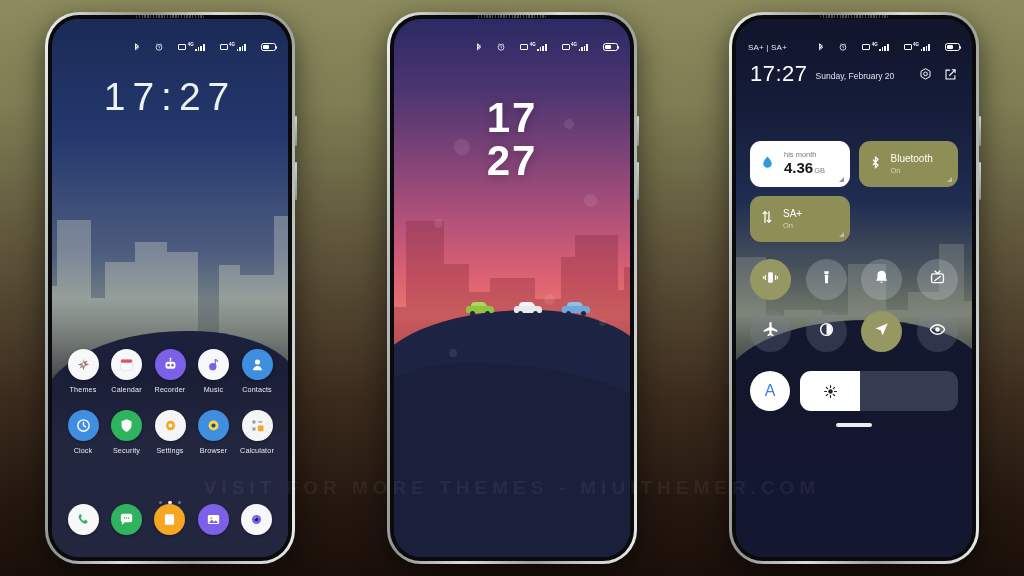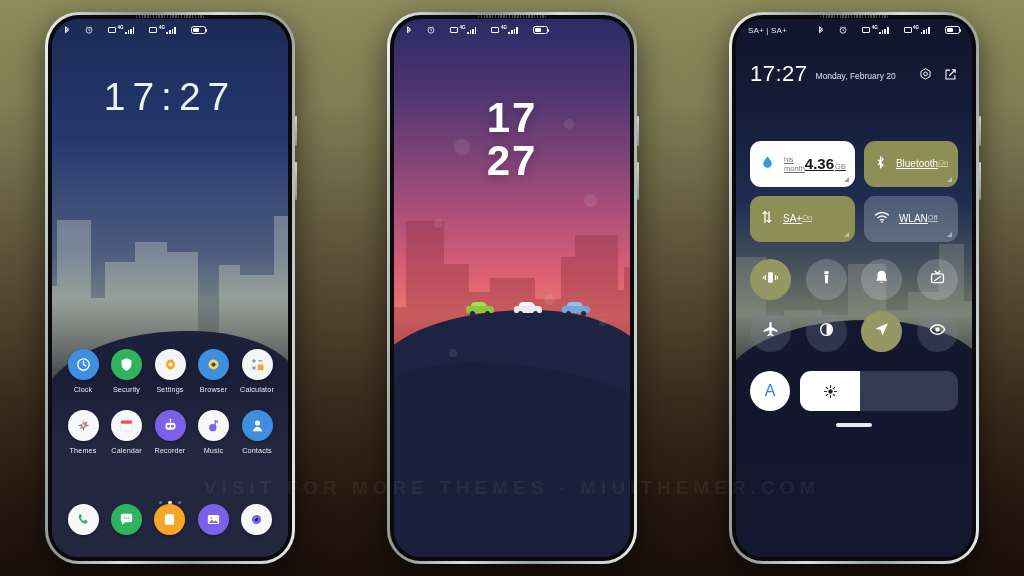--- a/index.html
+++ b/index.html
@@ -45,22 +45,22 @@
     width:68px; height:3px; border-radius:2px;
     background:repeating-linear-gradient(90deg,#4a4d4b 0 1.4px, transparent 1.4px 2.8px);
     z-index:5;
   }
   .btn-side{ position:absolute; right:-2px; width:2px; border-radius:2px; background:linear-gradient(180deg,#cfd3d1,#8d928f); }
   .btn-p{ top:150px; height:38px; }
   .btn-v{ top:104px; height:30px; }
 
   
   .statusbar{
-    position:absolute; top:0; left:0; right:0; height:22px;
-    display:flex; align-items:center; justify-content:flex-start;
+    position:absolute; top:17px; left:0; right:0; height:22px;
+    display:flex; align-items:center; justify-content:flex-end;
     padding:0 12px; gap:15px; z-index:6;
     color:#fff; font-size:7px;
   }
   .sb-left{ margin-right:auto; font-size:8px; letter-spacing:.2px; color:#e8eaf2; font-weight:400; }
   .bars{ display:inline-flex; align-items:flex-end; gap:1px; height:8px; }
   .bars i{ display:block; width:1.6px; background:#fff; }
   .bars i:nth-child(1){height:2.5px}.bars i:nth-child(2){height:4px}
   .bars i:nth-child(3){height:5.5px}.bars i:nth-child(4){height:7px}
   .simbox{ width:8px;height:6px;border:1.2px solid #fff;border-radius:1px; }
   .net{ font-size:4.5px; position:relative; top:-3px; font-weight:700; }
@@ -140,21 +140,21 @@
   .cc-head{ position:absolute; top:42px; left:14px; right:14px; z-index:5;
             display:flex; align-items:center; gap:8px; color:#fff; }
   .cc-head .tt{ font-size:22px; font-weight:300; letter-spacing:.5px; }
   .cc-head .dd{ font-size:8.5px; color:#dfe3ef; margin-bottom:-3px; }
   .cc-icons{ margin-left:auto; display:flex; gap:10px; align-items:center; }
 
   .tiles{ position:absolute; top:122px; left:14px; right:14px; z-index:5;
           display:grid; grid-template-columns:1fr 1fr; gap:9px; }
   .tile{ height:46px; border-radius:11px; padding:7px 9px; position:relative;
          display:flex; align-items:center; gap:8px; }
-  .tile .tx{ display:flex; flex-direction:row; line-height:1.25;text-decoration:underline; }
+  .tile .tx{ display:flex; flex-direction:column; line-height:1.25; }
   .tile .lbl{ font-size:10px; }
   .tile .sub{ font-size:7.5px; opacity:.62; }
   .tile .corner{ position:absolute; right:6px; bottom:5px; width:0;height:0;
       border-left:5px solid transparent; border-bottom:5px solid currentColor; opacity:.45; }
   .tile.white{ background:#fff; color:#1c1d21; }
   .tile.olive{ background:#8d8f56; color:#fff; }
   .tile.glass{ background:rgba(190,205,215,.30); color:#fff; }
   .dataval{ font-size:15px; font-weight:700; color:#16171b; }
   .dataval em{ font-size:7.5px; font-style:normal; color:#7a7d85; font-weight:400; margin-left:1px;}
 
@@ -242,69 +242,20 @@
             </span>
         </div>
 
         <div class="clock1">
           <div class="t">17:27</div>
         </div>
 
         <div class="appgrid" id="appgrid">
             <div class="approw">
               <div class="app">
-                <div class="ic" style="background:#3f8ee0">
-                  <svg width="17" height="17" viewBox="0 0 24 24" fill="none" stroke="#ffffff" stroke-width="2" stroke-linecap="round" stroke-linejoin="round">
-                    <circle cx="12" cy="12" r="8"></circle>
-                    <path d="M12 7.5V12l3 1.8"></path>
-                  </svg>
-                </div>
-      <span>Clock</span>
-              </div>
-              <div class="app">
-                <div class="ic" style="background:#2fb35f">
-                  <svg width="17" height="17" viewBox="0 0 24 24">
-                    <path d="M12 3l7 3v6c0 4.2-3 7.3-7 9-4-1.7-7-4.8-7-9V6z" fill="#ffffff"></path>
-                  </svg>
-                </div>
-      <span>Security</span>
-              </div>
-              <div class="app">
-                <div class="ic" style="background:#f4f5f7">
-                  <svg width="17" height="17" viewBox="0 0 24 24">
-                    <path d="M12 4.5l1.6 1.3 2-.5.6 2 1.8 1-.4 2 1.3 1.6-1.3 1.6.4 2-1.8 1-.6 2-2-.5L12 19.5l-1.6-1.3-2 .5-.6-2-1.8-1 .4-2L5.1 12l1.3-1.6-.4-2 1.8-1 .6-2 2 .5z" fill="#f5a623"></path>
-                    <circle cx="12" cy="12" r="2.8" fill="#f4f5f7"></circle>
-                  </svg>
-                </div>
-      <span>Settings</span>
-              </div>
-              <div class="app">
-                <div class="ic" style="background:#3f8ee0">
-                  <svg width="17" height="17" viewBox="0 0 24 24">
-                    <circle cx="12" cy="12" r="7" fill="#ffd24a"></circle>
-                    <circle cx="12" cy="12" r="3" fill="#1a4d8f"></circle>
-                  </svg>
-                </div>
-      <span>Browser</span>
-              </div>
-              <div class="app">
-                <div class="ic" style="background:#f4f5f7">
-                  <svg width="17" height="17" viewBox="0 0 24 24">
-                    <g stroke="#8d9099" stroke-width="1.8" stroke-linecap="round">
-                      <path d="M5 7h4M7 5v4M14 7h4"></path>
-                      <path d="M5.5 15.5l3 3M8.5 15.5l-3 3"></path>
-                    </g>
-                    <rect x="12.5" y="12" width="8" height="8" rx="1.2" fill="#f5a623"></rect>
-                  </svg>
-                </div>
-      <span>Calculator</span>
-              </div>
-            </div>
-            <div class="approw">
-              <div class="app">
                 <div class="ic" style="background:#f7f8fa">
                   <svg width="17" height="17" viewBox="0 0 24 24">
                     <g>
                       <path d="M12 4l2 6-2 2-2-2z" fill="#f0b429"></path>
                       <path d="M20 12l-6 2-2-2 2-2z" fill="#e8525b"></path>
                       <path d="M12 20l-2-6 2-2 2 2z" fill="#2fb35f"></path>
                       <path d="M4 12l6-2 2 2-2 2z" fill="#4a90d9"></path>
                       <path d="M17.7 6.3l-3 5.1-2.7-.7 1.3-2.7z" fill="#7b61e8"></path>
                       <path d="M6.3 17.7l3-5.1 2.7.7-1.3 2.7z" fill="#f4785c"></path>
                     </g>
@@ -344,20 +295,69 @@
       <span>Music</span>
               </div>
               <div class="app">
                 <div class="ic" style="background:#3f8ee0">
                   <svg width="17" height="17" viewBox="0 0 24 24">
                     <circle cx="12" cy="8.5" r="3.6" fill="#ffffff"></circle>
                     <path d="M5.5 20c.6-4 3.3-6 6.5-6s5.9 2 6.5 6z" fill="#ffffff"></path>
                   </svg>
                 </div>
       <span>Contacts</span>
+              </div>
+            </div>
+            <div class="approw">
+              <div class="app">
+                <div class="ic" style="background:#3f8ee0">
+                  <svg width="17" height="17" viewBox="0 0 24 24" fill="none" stroke="#ffffff" stroke-width="2" stroke-linecap="round" stroke-linejoin="round">
+                    <circle cx="12" cy="12" r="8"></circle>
+                    <path d="M12 7.5V12l3 1.8"></path>
+                  </svg>
+                </div>
+      <span>Clock</span>
+              </div>
+              <div class="app">
+                <div class="ic" style="background:#2fb35f">
+                  <svg width="17" height="17" viewBox="0 0 24 24">
+                    <path d="M12 3l7 3v6c0 4.2-3 7.3-7 9-4-1.7-7-4.8-7-9V6z" fill="#ffffff"></path>
+                  </svg>
+                </div>
+      <span>Security</span>
+              </div>
+              <div class="app">
+                <div class="ic" style="background:#f4f5f7">
+                  <svg width="17" height="17" viewBox="0 0 24 24">
+                    <path d="M12 4.5l1.6 1.3 2-.5.6 2 1.8 1-.4 2 1.3 1.6-1.3 1.6.4 2-1.8 1-.6 2-2-.5L12 19.5l-1.6-1.3-2 .5-.6-2-1.8-1 .4-2L5.1 12l1.3-1.6-.4-2 1.8-1 .6-2 2 .5z" fill="#f5a623"></path>
+                    <circle cx="12" cy="12" r="2.8" fill="#f4f5f7"></circle>
+                  </svg>
+                </div>
+      <span>Settings</span>
+              </div>
+              <div class="app">
+                <div class="ic" style="background:#3f8ee0">
+                  <svg width="17" height="17" viewBox="0 0 24 24">
+                    <circle cx="12" cy="12" r="7" fill="#ffd24a"></circle>
+                    <circle cx="12" cy="12" r="3" fill="#1a4d8f"></circle>
+                  </svg>
+                </div>
+      <span>Browser</span>
+              </div>
+              <div class="app">
+                <div class="ic" style="background:#f4f5f7">
+                  <svg width="17" height="17" viewBox="0 0 24 24">
+                    <g stroke="#8d9099" stroke-width="1.8" stroke-linecap="round">
+                      <path d="M5 7h4M7 5v4M14 7h4"></path>
+                      <path d="M5.5 15.5l3 3M8.5 15.5l-3 3"></path>
+                    </g>
+                    <rect x="12.5" y="12" width="8" height="8" rx="1.2" fill="#f5a623"></rect>
+                  </svg>
+                </div>
+      <span>Calculator</span>
               </div>
             </div>
           </div>
         <div class="dots" id="dots1">
             <i></i>
             <i class="on"></i>
             <i></i>
           </div>
         <div class="dock" id="dock1">
             <div class="ic" style="background: rgb(247, 248, 250);">
@@ -555,21 +555,21 @@
                 <i></i>
               </span>
             </span>
           <span class="battery">
               <i></i>
             </span>
         </div>
 
         <div class="cc-head">
           <div class="tt">17:27</div>
-          <div class="dd">Monday, February 20</div>
+          <div class="dd">Sunday, February 20</div>
           <div class="cc-icons">
             <svg width="15" height="15" viewBox="0 0 24 24">
                 <path d="M12 2.6l7.2 4.2v8.4L12 19.4 4.8 15.2V6.8z" fill="none" stroke="#fff" stroke-width="1.6"></path>
                 <circle cx="12" cy="11" r="3" fill="none" stroke="#fff" stroke-width="1.6"></circle>
               </svg>
             <svg width="15" height="15" viewBox="0 0 24 24">
                 <path d="M19 13v6.2H4.8V5h6.4" fill="none" stroke="#fff" stroke-width="1.7"></path>
                 <path d="M10 14l9-9M14 4.4h5.4v5.3" fill="none" stroke="#fff" stroke-width="1.7"></path>
               </svg>
           </div>
@@ -599,31 +599,20 @@
             <div class="tile olive">
               <span><svg width="16" height="18" viewBox="0 0 24 24" stroke="#fff" stroke-width="2" fill="none" stroke-linecap="round">
                   <path d="M9 4v16M9 4L6.2 7M9 4l2.8 3M15 20V4M15 20l-2.8-3M15 20l2.8-3"></path>
                 </svg></span>
               <div class="tx">
         <span class="lbl">SA+</span>
         <span class="sub">On</span>
       </div>
               <span class="corner"></span>
             </div>
-            <div class="tile glass">
-              <span><svg width="18" height="18" viewBox="0 0 24 24" stroke="#fff" stroke-width="1.9" fill="none" stroke-linecap="round">
-                  <path d="M3.5 9.2a13 13 0 0117 0M6.7 12.6a8.6 8.6 0 0110.6 0M9.9 16a4.2 4.2 0 014.2 0"></path>
-                  <circle cx="12" cy="18.6" r="1.2" fill="#fff" stroke="none"></circle>
-                </svg></span>
-              <div class="tx">
-        <span class="lbl">WLAN</span>
-        <span class="sub">Off</span>
-      </div>
-              <span class="corner"></span>
-            </div>
           </div>
 
         <div class="toggles">
           <div class="trow" id="trow1">
               <div class="tg active">
                 <span><svg width="19" height="19" viewBox="0 0 24 24">
                     <rect x="9" y="5.5" width="6" height="13" rx="1.6" fill="#fff"></rect>
                     <g stroke="#fff" stroke-width="1.6" stroke-linecap="round">
                       <path d="M5.6 9.5v5M3.2 10.8v2.4M18.4 9.5v5M20.8 10.8v2.4"></path>
                     </g>

